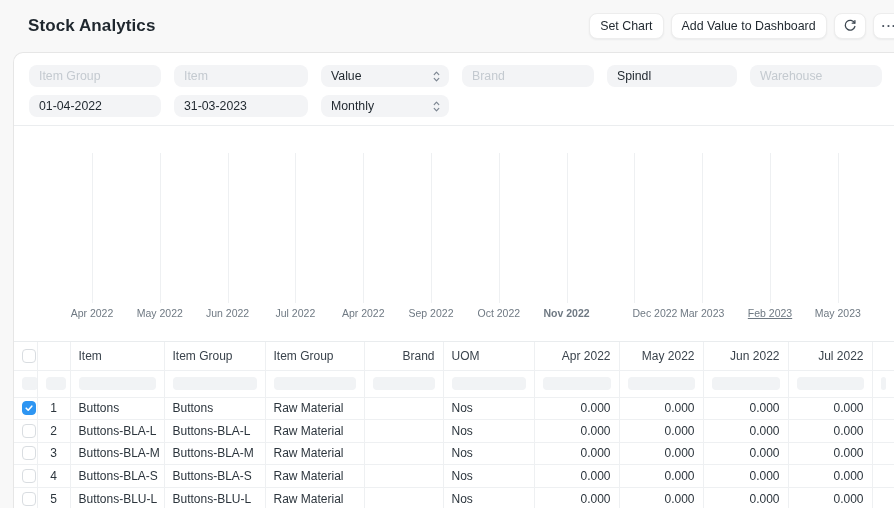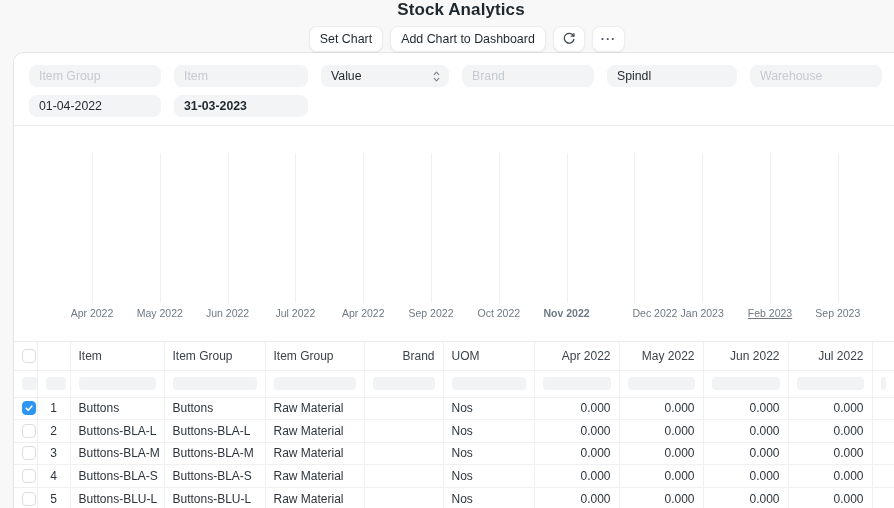--- a/index.html
+++ b/index.html
@@ -2,21 +2,21 @@
 <html><head>
 <meta charset="utf-8">
 <style>
   html,body{margin:0;padding:0;}
   body{
     width:894px;height:508px;overflow:hidden;position:relative;
     background:#f8f8f8;color:#1f272e;
     font-family:"Liberation Sans",sans-serif;
   }
   
-  .page-head{height:52px;display:flex;align-items:center;justify-content:space-between;padding-left:28px;flex-direction:column;}
+  .page-head{height:52px;display:flex;align-items:center;justify-content:space-between;padding-left:28px;}
   .page-title{font-size:17px;font-weight:700;letter-spacing:.1px;margin:0;}
   .actions{display:flex;align-items:center;gap:7px;}
   .btn{
     height:26px;display:flex;align-items:center;white-space:nowrap;cursor:pointer;
     background:#ffffff;border:1px solid #ededed;border-radius:8px;
     box-shadow:0 1px 2px rgba(25,39,52,.06);
     font-family:"Liberation Sans",sans-serif;font-size:12.4px;color:#1f272e;padding:0 10px;
   }
   .icon-btn{padding:0 8px;color:#4c5561;}
   .more-btn{margin-right:-12px;letter-spacing:1px;font-weight:700;}
@@ -62,21 +62,21 @@
   }
   .cb.checked{background:#2d95f2;border-color:#2d95f2;}
 </style>
 </head>
 <body>
 
 <div class="page-head">
   <h1 class="page-title">Stock Analytics</h1>
   <div class="actions">
     <button class="btn">Set Chart</button>
-    <button class="btn">Add Chart to Dashboard</button>
+    <button class="btn">Add Value to Dashboard</button>
     <button class="btn icon-btn">
       <svg width="14" height="14" viewBox="0 0 16 16" fill="none">
         <path d="M13.2 4.6 A 5.6 5.6 0 1 0 13.6 8.6" stroke="#3e4852" stroke-width="1.5" stroke-linecap="round"></path>
         <path d="M13.6 1.8 v3 h-3" stroke="#3e4852" stroke-width="1.5" stroke-linecap="round" stroke-linejoin="round"></path>
       </svg>
     </button>
     <button class="btn icon-btn more-btn">
       <span>···</span>
     </button>
   </div>
@@ -94,21 +94,28 @@
           <path d="M1.2 3.6 L3.5 1.2 L5.8 3.6"></path>
             <path d="M1.2 7.4 L3.5 9.8 L5.8 7.4"></path>
         </svg>
       </div>
       <input class="pill" style="width: 132px;" placeholder="Brand">
       <input class="pill" style="width: 130px;" value="Spindl">
       <input class="pill" style="width: 132px;" placeholder="Warehouse">
     </div>
     <div class="filter-row">
       <input class="pill" style="width: 132px;" value="01-04-2022">
-      <input class="pill" style="width: 134px; font-weight: bold;" value="31-03-2023">
+      <input class="pill" style="width: 134px;" value="31-03-2023">
+      <div class="pill select-pill" style="width:128px">
+        <span>Monthly</span>
+        <svg width="7" height="11" viewBox="0 0 7 11" fill="none" stroke="#7c8691" stroke-width="1.2" stroke-linecap="round" stroke-linejoin="round">
+          <path d="M1.2 3.6 L3.5 1.2 L5.8 3.6"></path>
+            <path d="M1.2 7.4 L3.5 9.8 L5.8 7.4"></path>
+        </svg>
+      </div>
     </div>
   </div>
 
   <div class="chart-area" id="chart-area">
       <div class="gridline" style="left: 78px;"></div>
       <div class="tick-label" style="left: 78px;">Apr 2022</div>
       <div class="gridline" style="left: 145.8px;"></div>
       <div class="tick-label" style="left: 145.8px;">May 2022</div>
       <div class="gridline" style="left: 213.6px;"></div>
       <div class="tick-label" style="left: 213.6px;">Jun 2022</div>
@@ -118,25 +125,25 @@
       <div class="tick-label" style="left: 349.2px;">Apr 2022</div>
       <div class="gridline" style="left: 417px;"></div>
       <div class="tick-label" style="left: 417px;">Sep 2022</div>
       <div class="gridline" style="left: 484.8px;"></div>
       <div class="tick-label" style="left: 484.8px;">Oct 2022</div>
       <div class="gridline" style="left: 552.6px;"></div>
       <div class="tick-label" style="left: 552.6px; font-weight: bold;">Nov 2022</div>
       <div class="gridline" style="left: 620.4px;"></div>
       <div class="tick-label" style="left: 641px;">Dec 2022</div>
       <div class="gridline" style="left: 688.2px;"></div>
-      <div class="tick-label" style="left: 688.2px;">Jan 2023</div>
+      <div class="tick-label" style="left: 688.2px;">Mar 2023</div>
       <div class="gridline" style="left: 756px;"></div>
       <div class="tick-label" style="left: 756px; text-decoration: underline;">Feb 2023</div>
       <div class="gridline" style="left: 823.8px;"></div>
-      <div class="tick-label" style="left: 823.8px;">Sep 2023</div>
+      <div class="tick-label" style="left: 823.8px;">May 2023</div>
     </div>
 
   <div class="table-wrap">
     <table id="data-table">
         <colgroup>
           <col style="width: 23px;">
           <col style="width: 33px;">
           <col style="width: 94px;">
           <col style="width: 101px;">
           <col style="width: 99px;">

